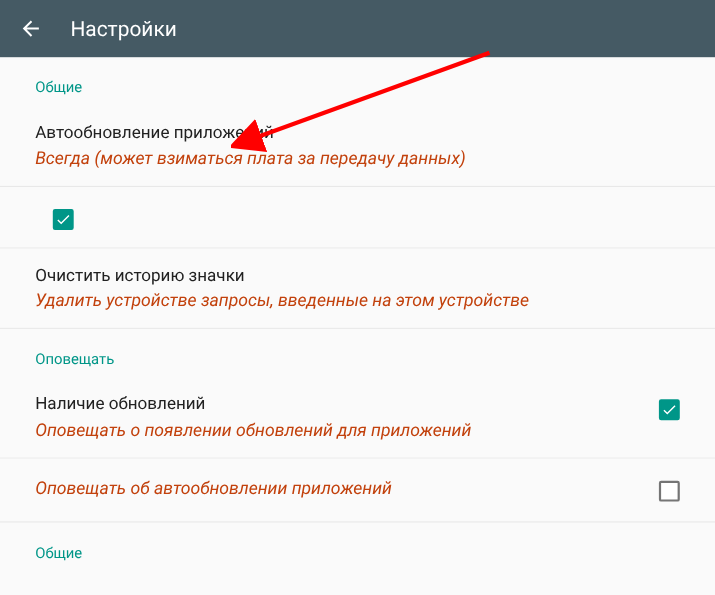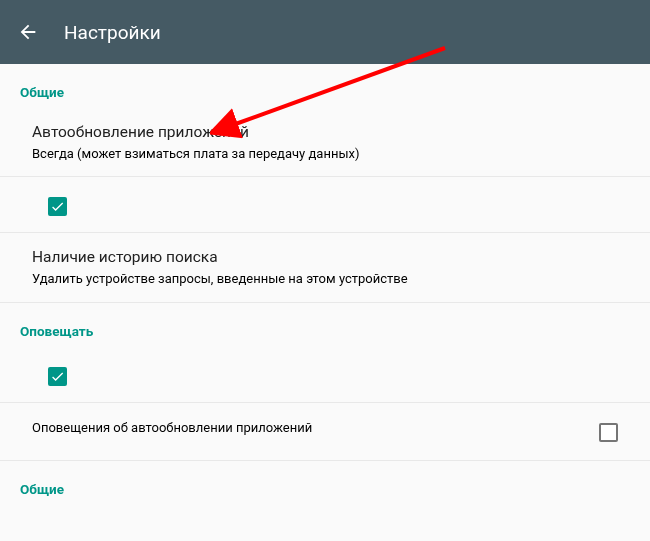--- a/index.html
+++ b/index.html
@@ -10,21 +10,21 @@
       -webkit-font-smoothing: antialiased;
     }
     body {
       width: 650px;
       height: 541px;
       background: #fafafa;
       overflow: hidden;
       position: relative;
     }
     .appbar {
-      height: 64px;
+      height: 52px;
       background: #455a64;
       display: flex;
       align-items: center;
       padding: 0 16px;
       color: #fff;
     }
     .appbar .back {
       width: 24px;
       height: 24px;
       display: flex;
@@ -36,46 +36,47 @@
     .appbar .title {
       font-size: 19px;
       font-weight: 400;
     }
     .content {
       padding: 0 0 0 0;
     }
     .section-label {
       color: #009688;
       font-size: 13.5px;
-      font-weight: 700;
-      padding: 20px 32px 8px 20px;
+      font-weight: 400;
+      padding: 20px 32px 8px 32px;
     }
     .item {
       padding: 14px 32px 14px 32px;
       border-bottom: none;
       background: #fafafa;
       cursor: pointer;
       display: flex;
       align-items: flex-start;
       justify-content: space-between;
     }
     .item .texts {
       flex: 1;
       min-width: 0;
     }
     .item .primary {
       font-size: 15.5px;
       color: #212121;
       line-height: 1.35;
     }
     .item .secondary {
-      font-size: 13px;
-      color: #000000;
+      font-size: 16px;
+      color: #c2410c;
       margin-top: 2px;
       line-height: 1.35;
+      font-style: italic;
     }
     .item .control {
       margin-left: 16px;
       padding-top: 6px;
     }
     .divider {
       height: 1px;
       background: #e8e8e8;
       margin: 0;
     }
@@ -137,44 +138,48 @@
             <path d="M9 16.17 4.83 12l-1.42 1.41L9 19 21 7l-1.41-1.41z"></path>
           </svg>
       </span>
     </div>
   </div>
 
   <div class="divider"></div>
 
   <div class="item">
     <div class="texts">
-      <div class="primary">Наличие историю поиска</div>
+      <div class="primary">Очистить историю значки</div>
       <div class="secondary">Удалить устройстве запросы, введенные на этом устройстве</div>
     </div>
   </div>
 
   <div class="divider"></div>
 
   <div class="section-label">Оповещать</div>
 
   <div class="item">
+    <div class="texts">
+      <div class="primary">Наличие обновлений</div>
+      <div class="secondary">Оповещать о появлении обновлений для приложений</div>
+    </div>
     <div class="control">
       <span class="checkbox checked">
         <svg width="15" height="15" viewBox="0 0 24 24" fill="#fff">
             <path d="M9 16.17 4.83 12l-1.42 1.41L9 19 21 7l-1.41-1.41z"></path>
           </svg>
       </span>
     </div>
   </div>
 
   <div class="divider"></div>
 
   <div class="item">
     <div class="texts">
-      <div class="secondary">Оповещения об автообновлении приложений</div>
+      <div class="secondary">Оповещать об автообновлении приложений</div>
     </div>
     <div class="control">
       <span class="checkbox">
         
       </span>
     </div>
   </div>
 
   <div class="divider"></div>
 

